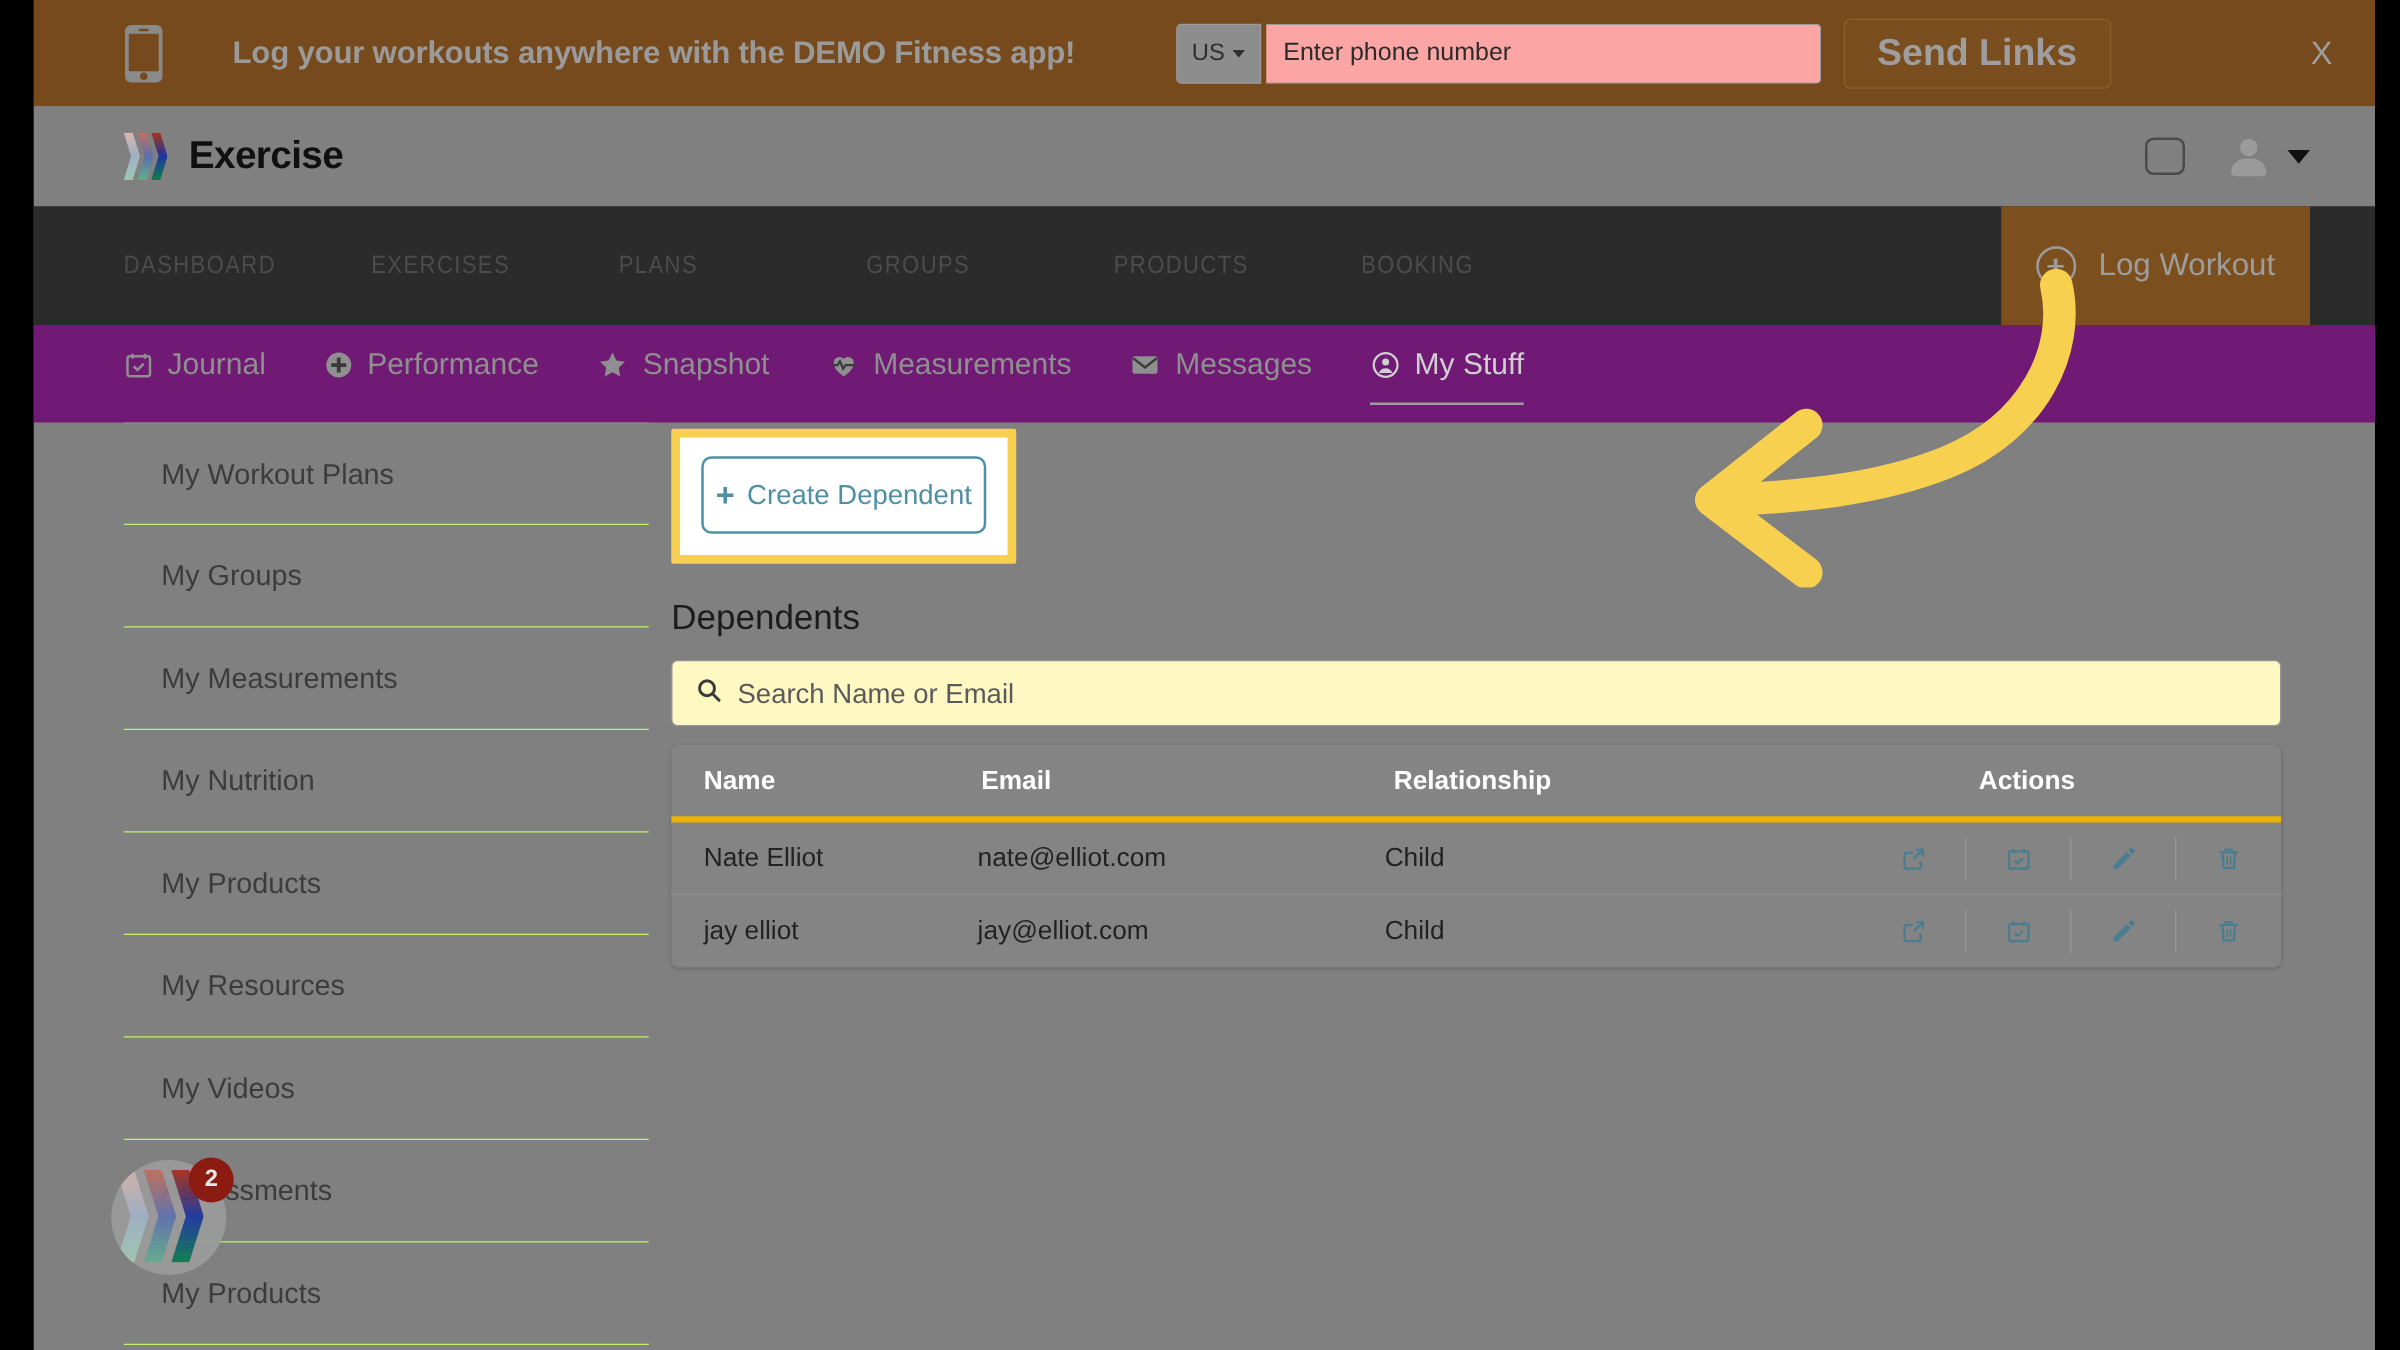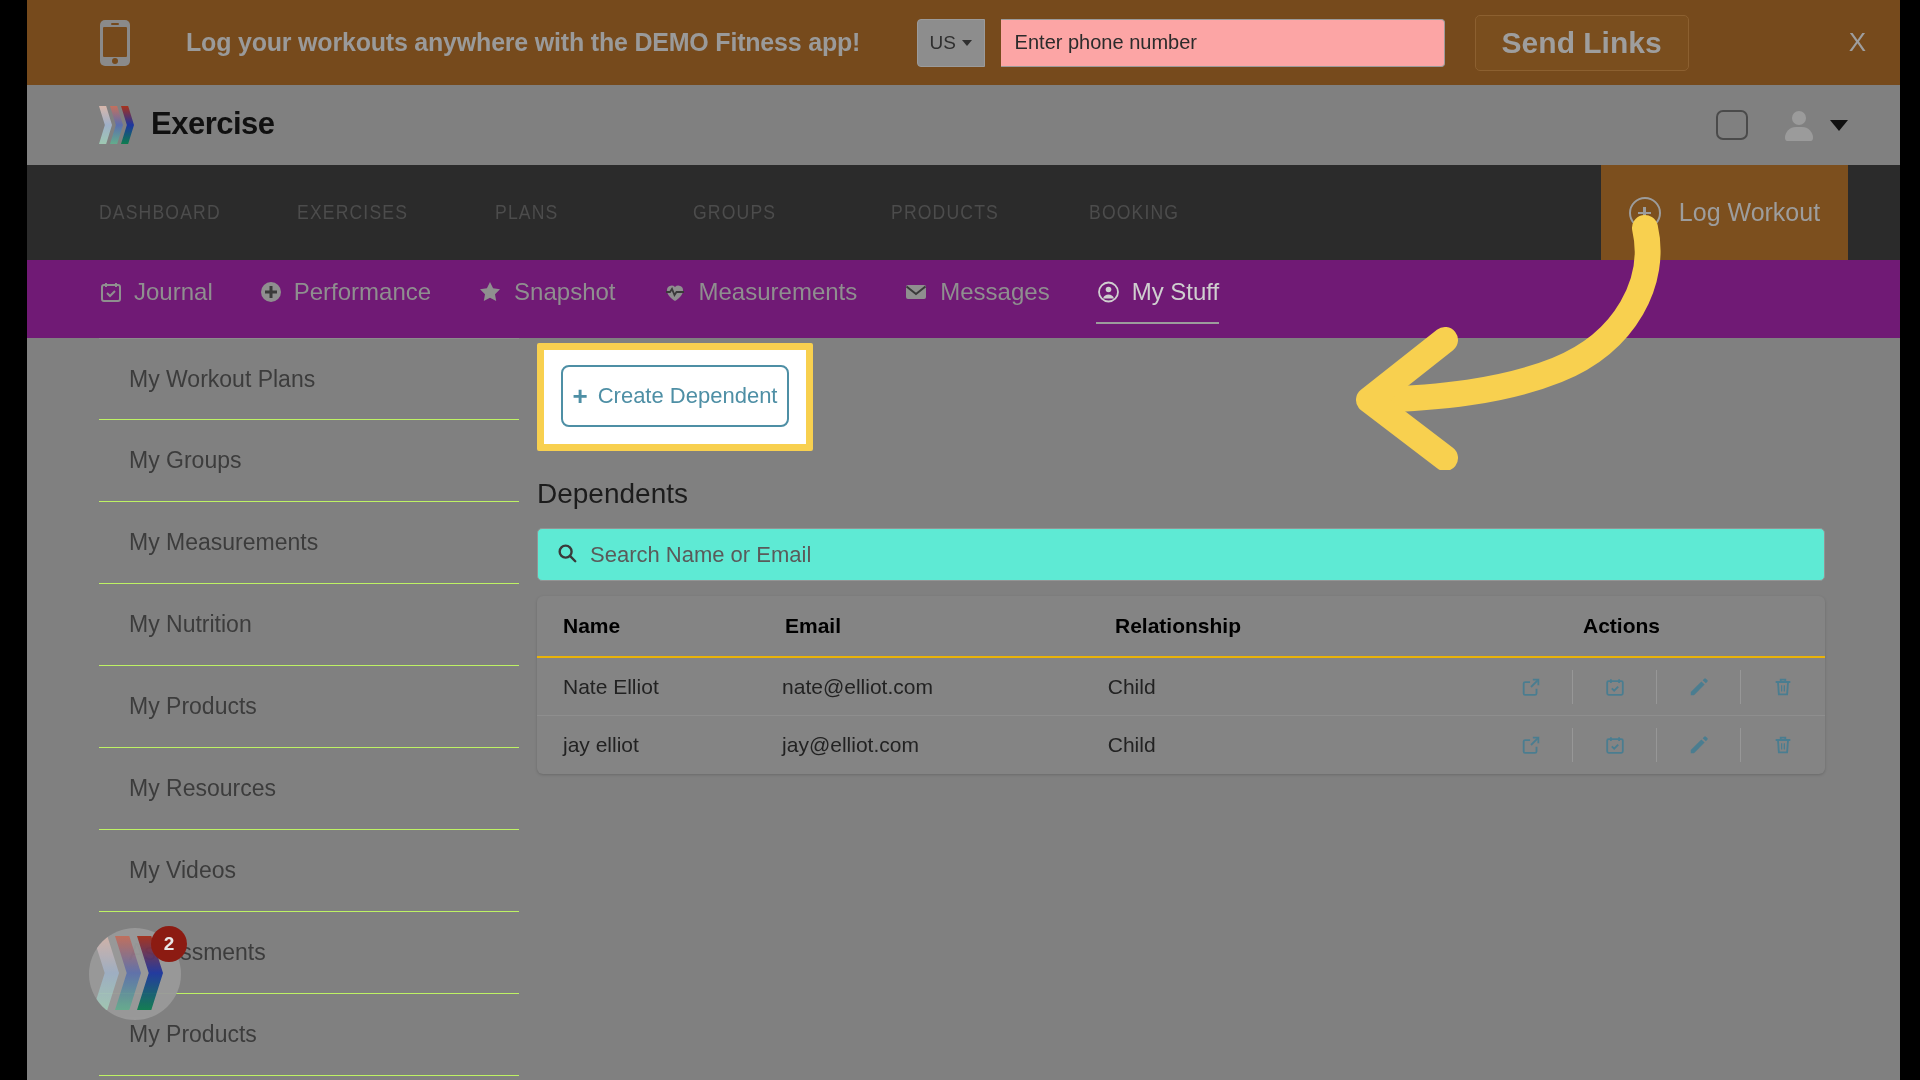--- a/index.html
+++ b/index.html
@@ -36,21 +36,21 @@
     background: #764a1c; border-radius: 1px;
   }
   .phone-ico .btn {
     position: absolute; left: 12px; bottom: 2px; width: 6px; height: 6px;
     background: #764a1c; border-radius: 50%;
   }
   #promo-text {
     margin-left: 56px; color: #9a9a9a; font-size: 25px; font-weight: bold;
     letter-spacing: -0.2px; white-space: nowrap;
   }
-  #promo-form { margin-left: auto; display: flex; align-items: center; gap: 16px; justify-content: space-between; }
+  #promo-form { margin-left: auto; display: flex; align-items: center; gap: 4px; justify-content: space-between; }
   #country-select {
     width: 68px; height: 48px; background: #8d8d8d; border: 1px solid #9b9b9b;
     border-radius: 4px 0 0 4px; color: #2f2f2f; font-size: 19px;
     display: flex; align-items: center; justify-content: center; gap: 6px;
     cursor: pointer;
   }
   .caret-dn {
     width: 0; height: 0; border-left: 5px solid transparent;
     border-right: 5px solid transparent; border-top: 6px solid #2f2f2f;
   }
@@ -208,38 +208,38 @@
   #create-dependent-btn .pl { font-size: 26px; font-weight: bold; line-height: 1; }
 
   #arrow-annotation { position: absolute; left: 790px; top: -128px; width: 360px; height: 260px; pointer-events: none; }
 
   #dependents-title {
     position: absolute; left: 0; top: 140px; color: #1c1c1c; font-size: 28px;
   }
 
   #search-box {
     position: absolute; left: 0; top: 190px; width: 1288px; height: 53px;
-    background: #5eead4; border: 1px solid #949494; border-radius: 5px;
+    background: #fef9c3; border: 1px solid #949494; border-radius: 5px;
     display: flex; align-items: center; padding-left: 18px; cursor: text;
   }
   #search-box .sico { margin-right: 12px; flex: none; }
   #search-input {
     flex: 1; height: 100%; border: none; background: transparent; outline: none;
     font-size: 22px; color: #4a4a4a; font-family: "Liberation Sans", sans-serif;
   }
   #search-input::placeholder { color: #5a5a5a; opacity: 1; }
 
   #dep-table {
     position: absolute; left: 0; top: 258px; width: 1288px;
     background: #848484; border-radius: 6px; overflow: hidden;
     box-shadow: 0 1px 3px rgba(0,0,0,.18);
   }
   #dep-table .thead {
     display: flex; height: 62px; align-items: center;
-    border-bottom: 2px solid #eab308; color: #000000; font-size: 21px; font-weight: bold;
+    border-bottom: 5px solid #eab308; color: #ffffff; font-size: 21px; font-weight: bold;
   }
   #dep-table .trow {
     display: flex; height: 58px; align-items: center;
     border-bottom: 1px solid #8e8e8e; color: #222; font-size: 21px;
   }
   #dep-table .trow:last-child { border-bottom: none; }
   .col-name { width: 248px; padding-left: 26px; }
   .col-email { width: 330px; }
   .col-rel { width: 360px; }
   .col-actions { flex: 1; display: flex; align-items: center; }

